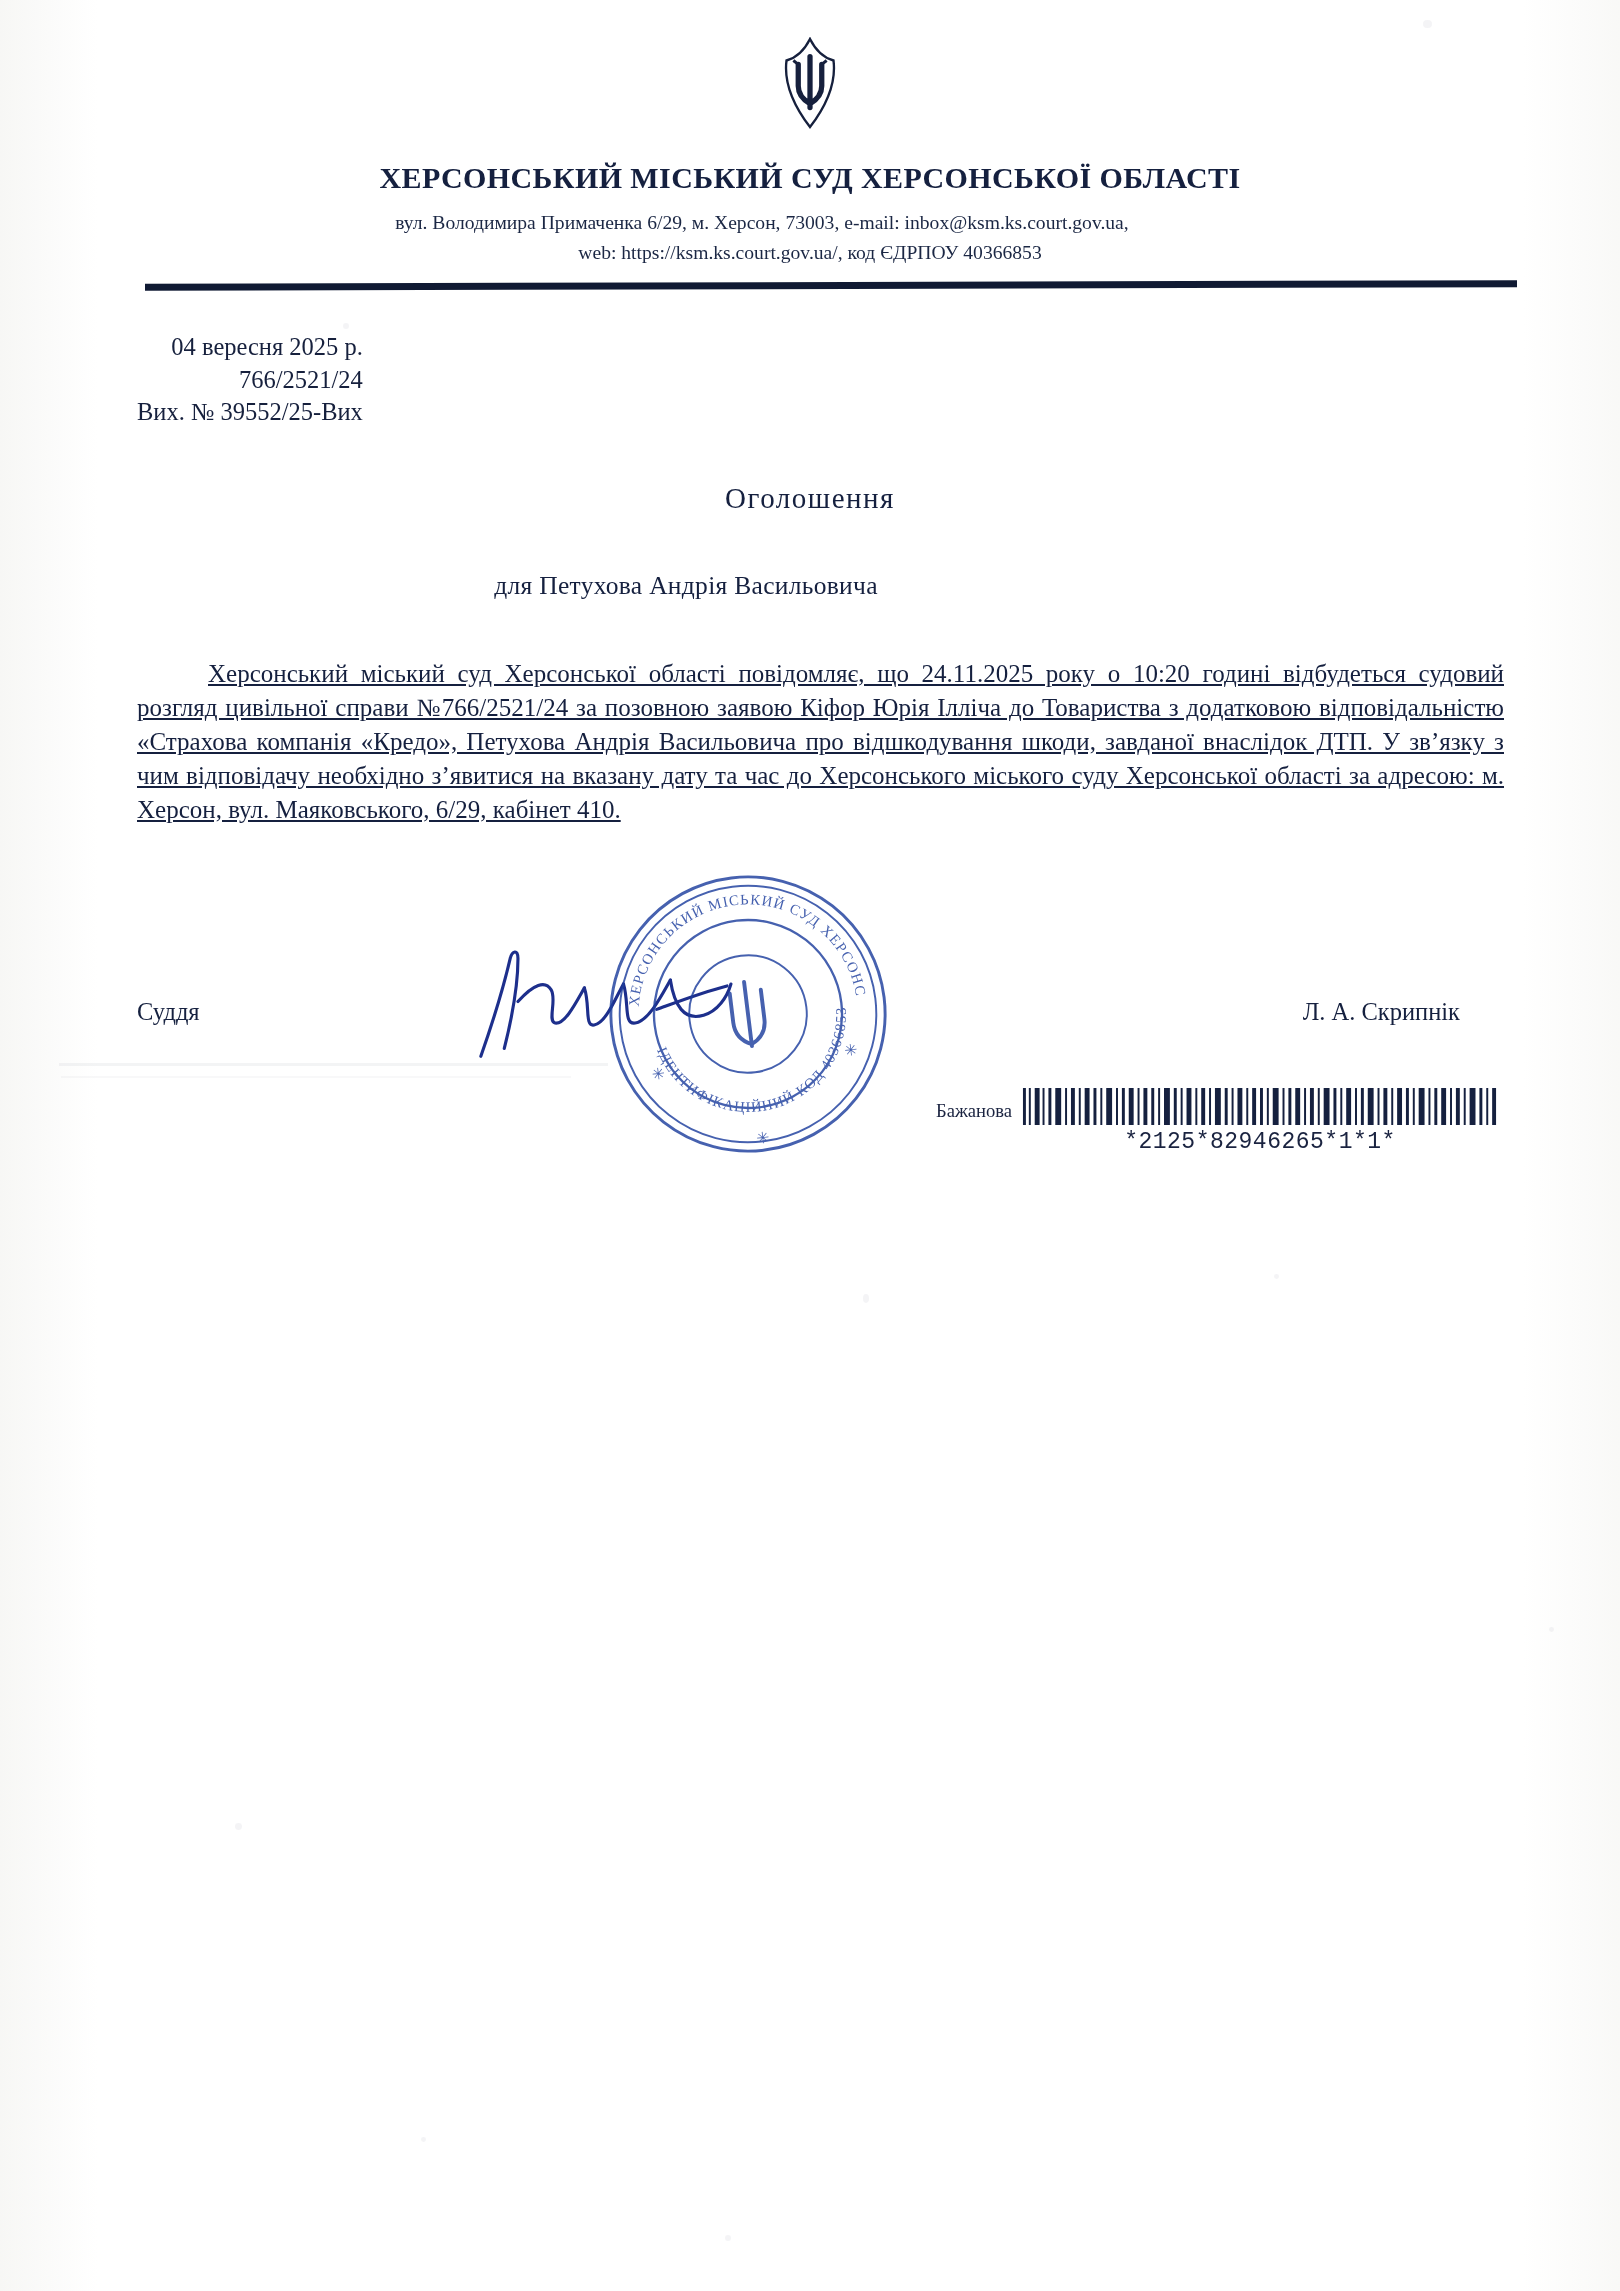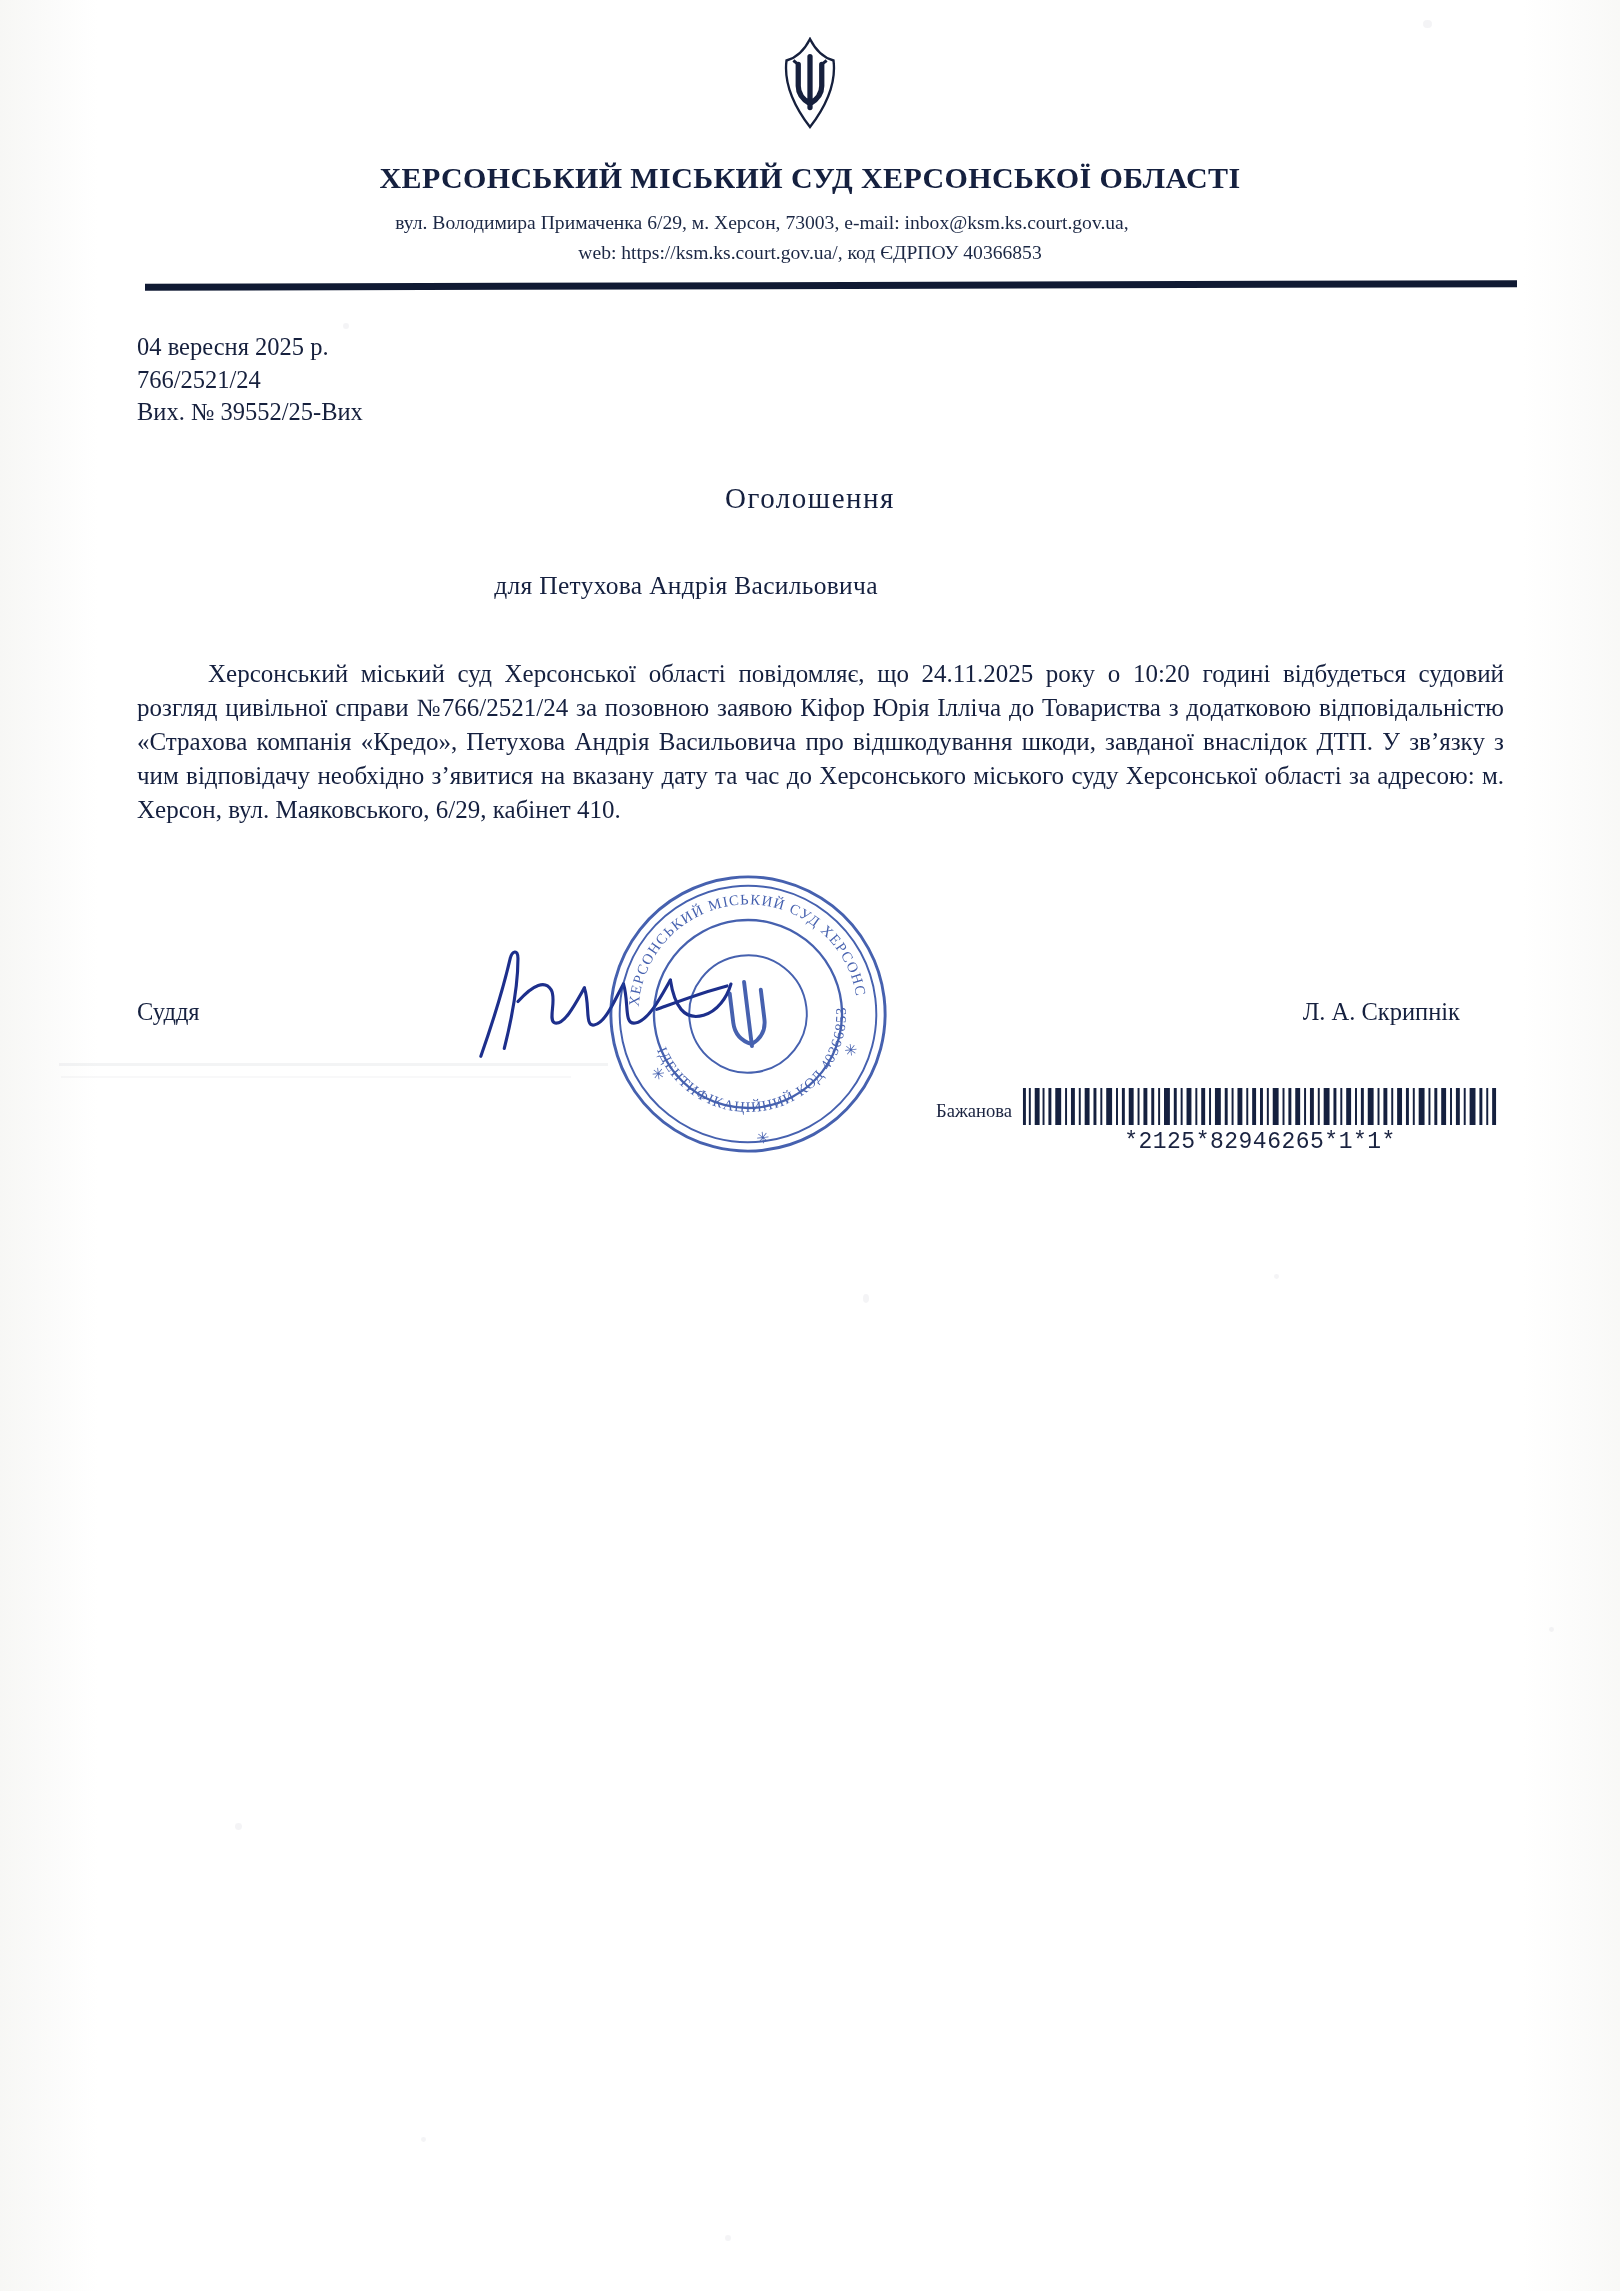--- a/index.html
+++ b/index.html
@@ -90,21 +90,21 @@
 
   
   .meta {
     position: absolute;
     left: 137px;
     top: 331px;
     font-size: 24.5px;
     line-height: 1.33;
     color: #16203d;
   }
-  .meta div { white-space: nowrap; }
+  .meta div { white-space: nowrap; text-align: right; }
 
   
   .doc-title {
     position: absolute;
     top: 482px;
     left: 0;
     width: 1620px;
     text-align: center;
     font-size: 29px;
     letter-spacing: 1.5px;
@@ -126,20 +126,21 @@
   .body-text {
     position: absolute;
     left: 137px;
     top: 657px;
     width: 1367px;
     font-size: 25px;
     line-height: 1.36;
     text-align: justify;
     text-justify: inter-word;
     color: #15203f;
+    text-decoration: underline;
   }
   .body-text p { margin: 0; }
   .body-text p.indent { text-indent: 71px; }
   .body-text p.indent2 { text-indent: 45px; }
 
   
   .sig-label {
     position: absolute;
     left: 137px;
     top: 998px;

